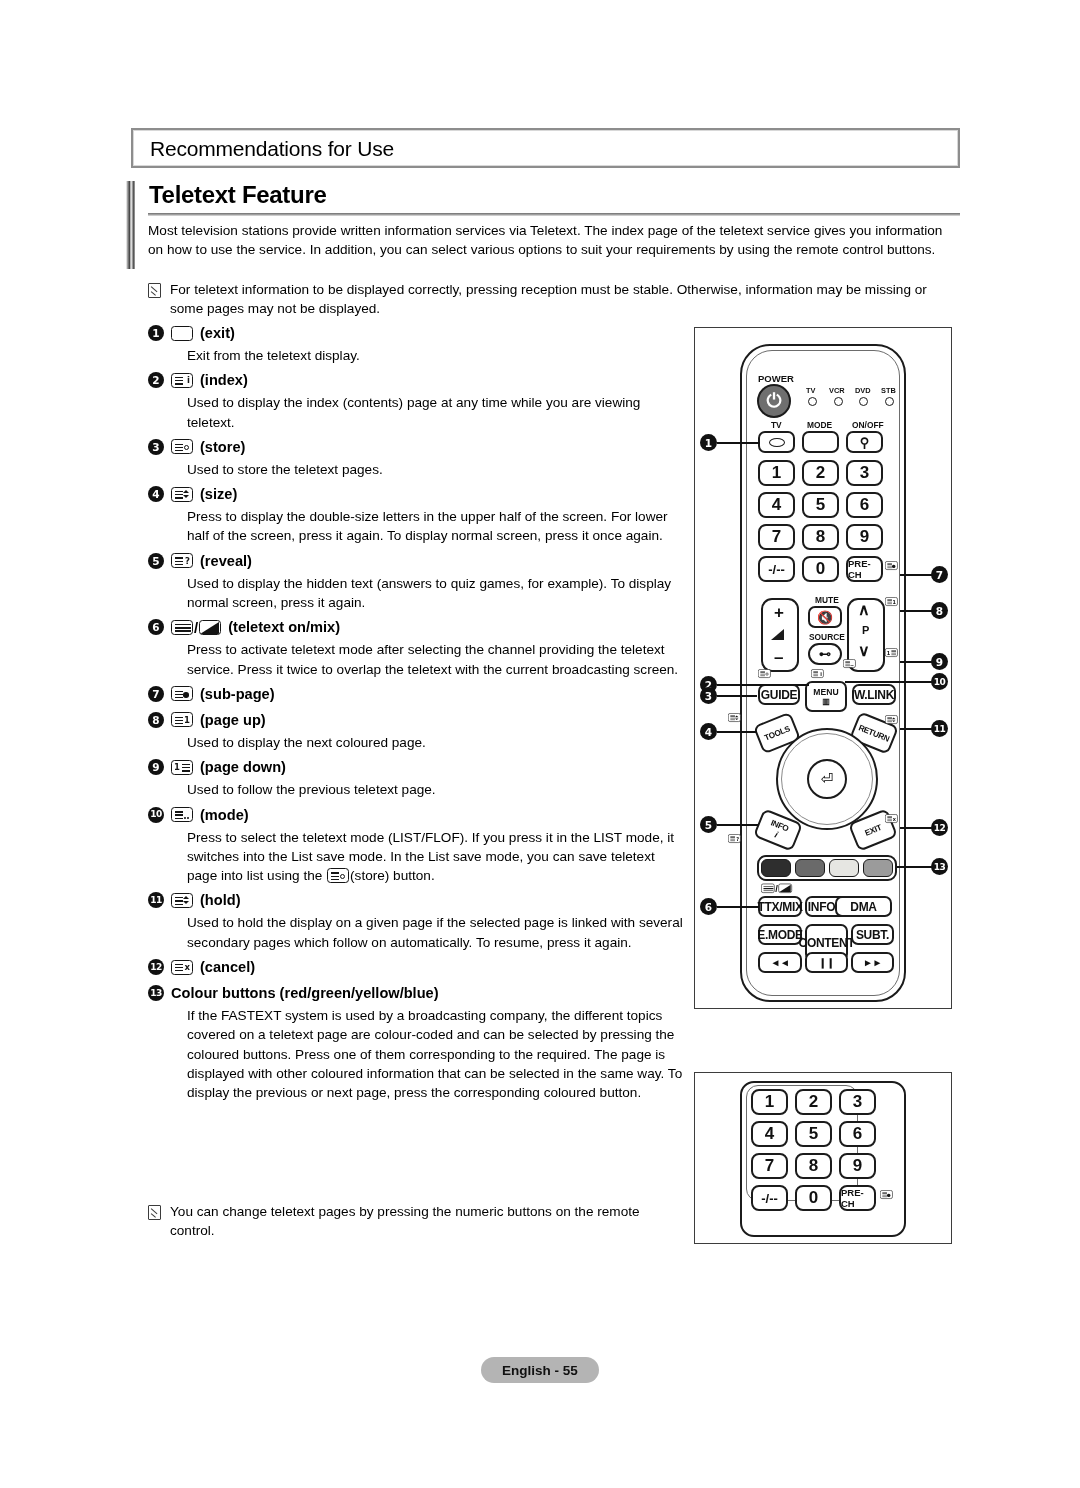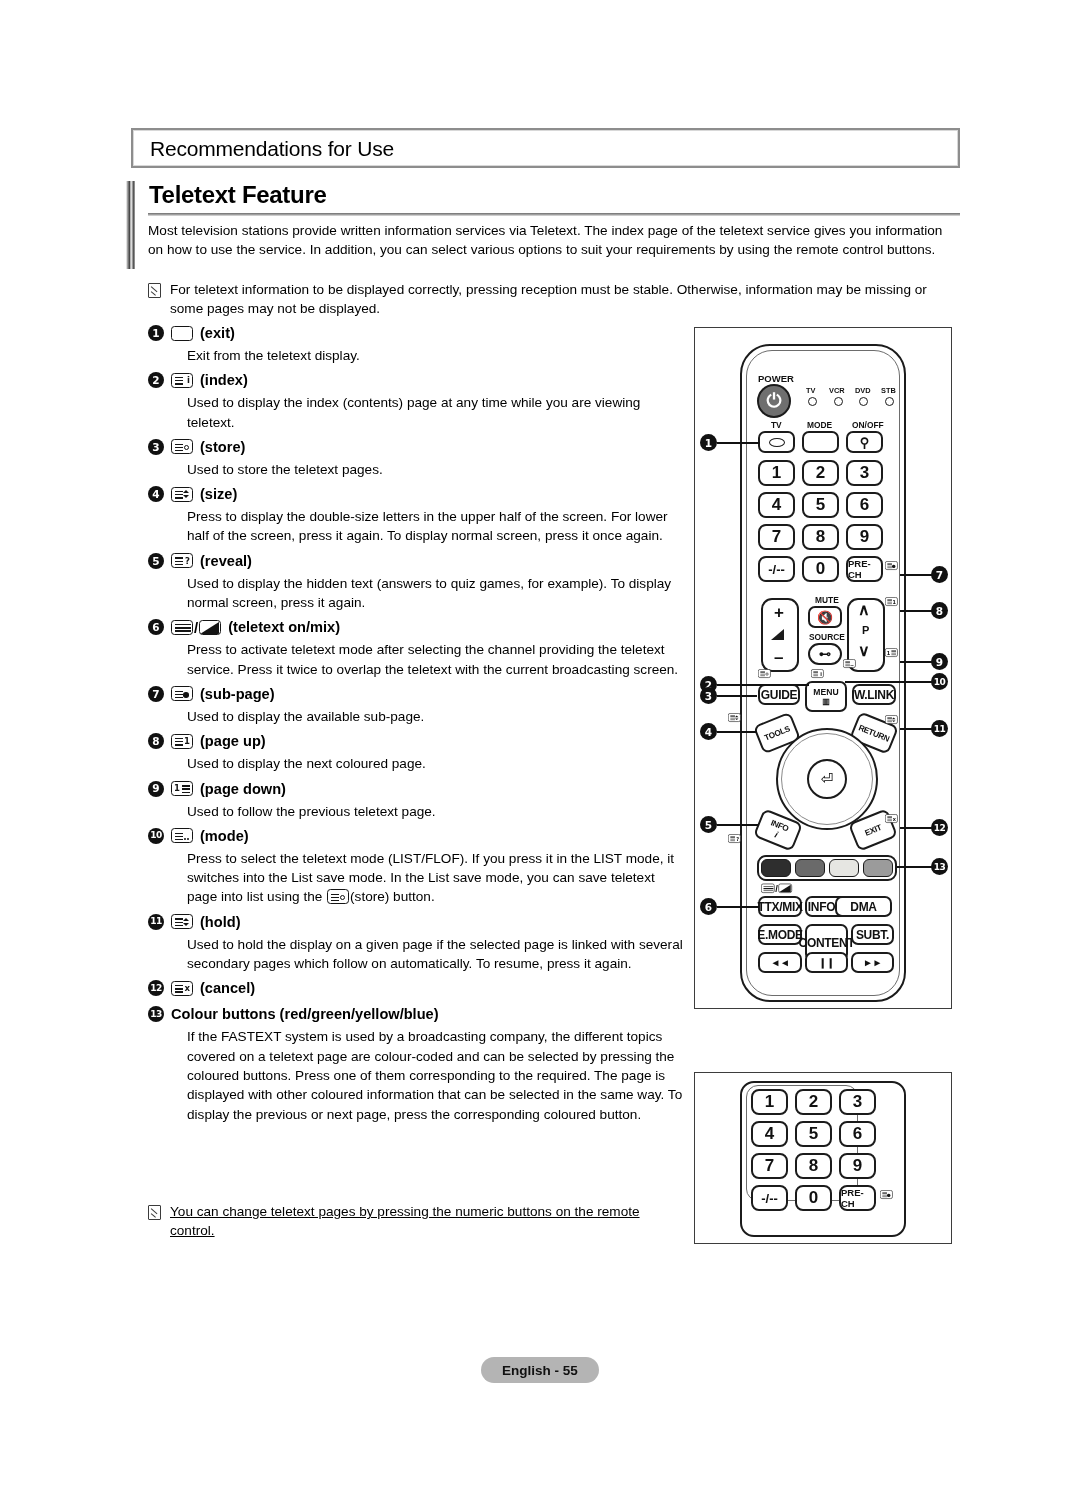--- a/index.html
+++ b/index.html
@@ -61,21 +61,21 @@
   }
   .note-icon:before {
     content:""; position:absolute; left:2px; top:2px; width:8px; height:1.3px;
     background:#3b3b3b; transform:rotate(41deg); transform-origin:left center;
   }
   .note-icon:after {
     content:""; position:absolute; left:2px; top:7px; width:6px; height:1.3px;
     background:#3b3b3b; transform:rotate(41deg); transform-origin:left center;
   }
   #note-top { left:148px; top:280px; width:812px; }
-  #note-bottom { left:148px; top:1202px; width:530px;text-decoration:underline; }
+  #note-bottom { left:148px; top:1202px; width:530px; }
 
   
   .items { position:absolute; left:148px; top:322px; width:540px; }
   .item { margin-bottom:4px; }
   .item-head {
     display:flex; align-items:center; gap:7px;
     font-size:14.5px; font-weight:bold; height:22px;
   }
   .bullet-num {
     flex:0 0 16px; width:16px; height:16px; border-radius:50%;
@@ -347,21 +347,20 @@
       <div class="item-head">
         <span class="bullet-num">7</span>
         <span class="tt">
             <i class="ln a"></i>
             <i class="ln b"></i>
             <i class="ln c"></i>
             <span class="fdot"></span>
           </span>
         <span class="item-label">(sub-page)</span>
       </div>
-      <div class="item-desc">Used to display the available sub-page.</div>
     </div>
 
     <div class="item">
       <div class="item-head">
         <span class="bullet-num">8</span>
         <span class="tt">
             <i class="ln a"></i>
             <i class="ln b"></i>
             <i class="ln c"></i>
             <span class="sym">1</span>

